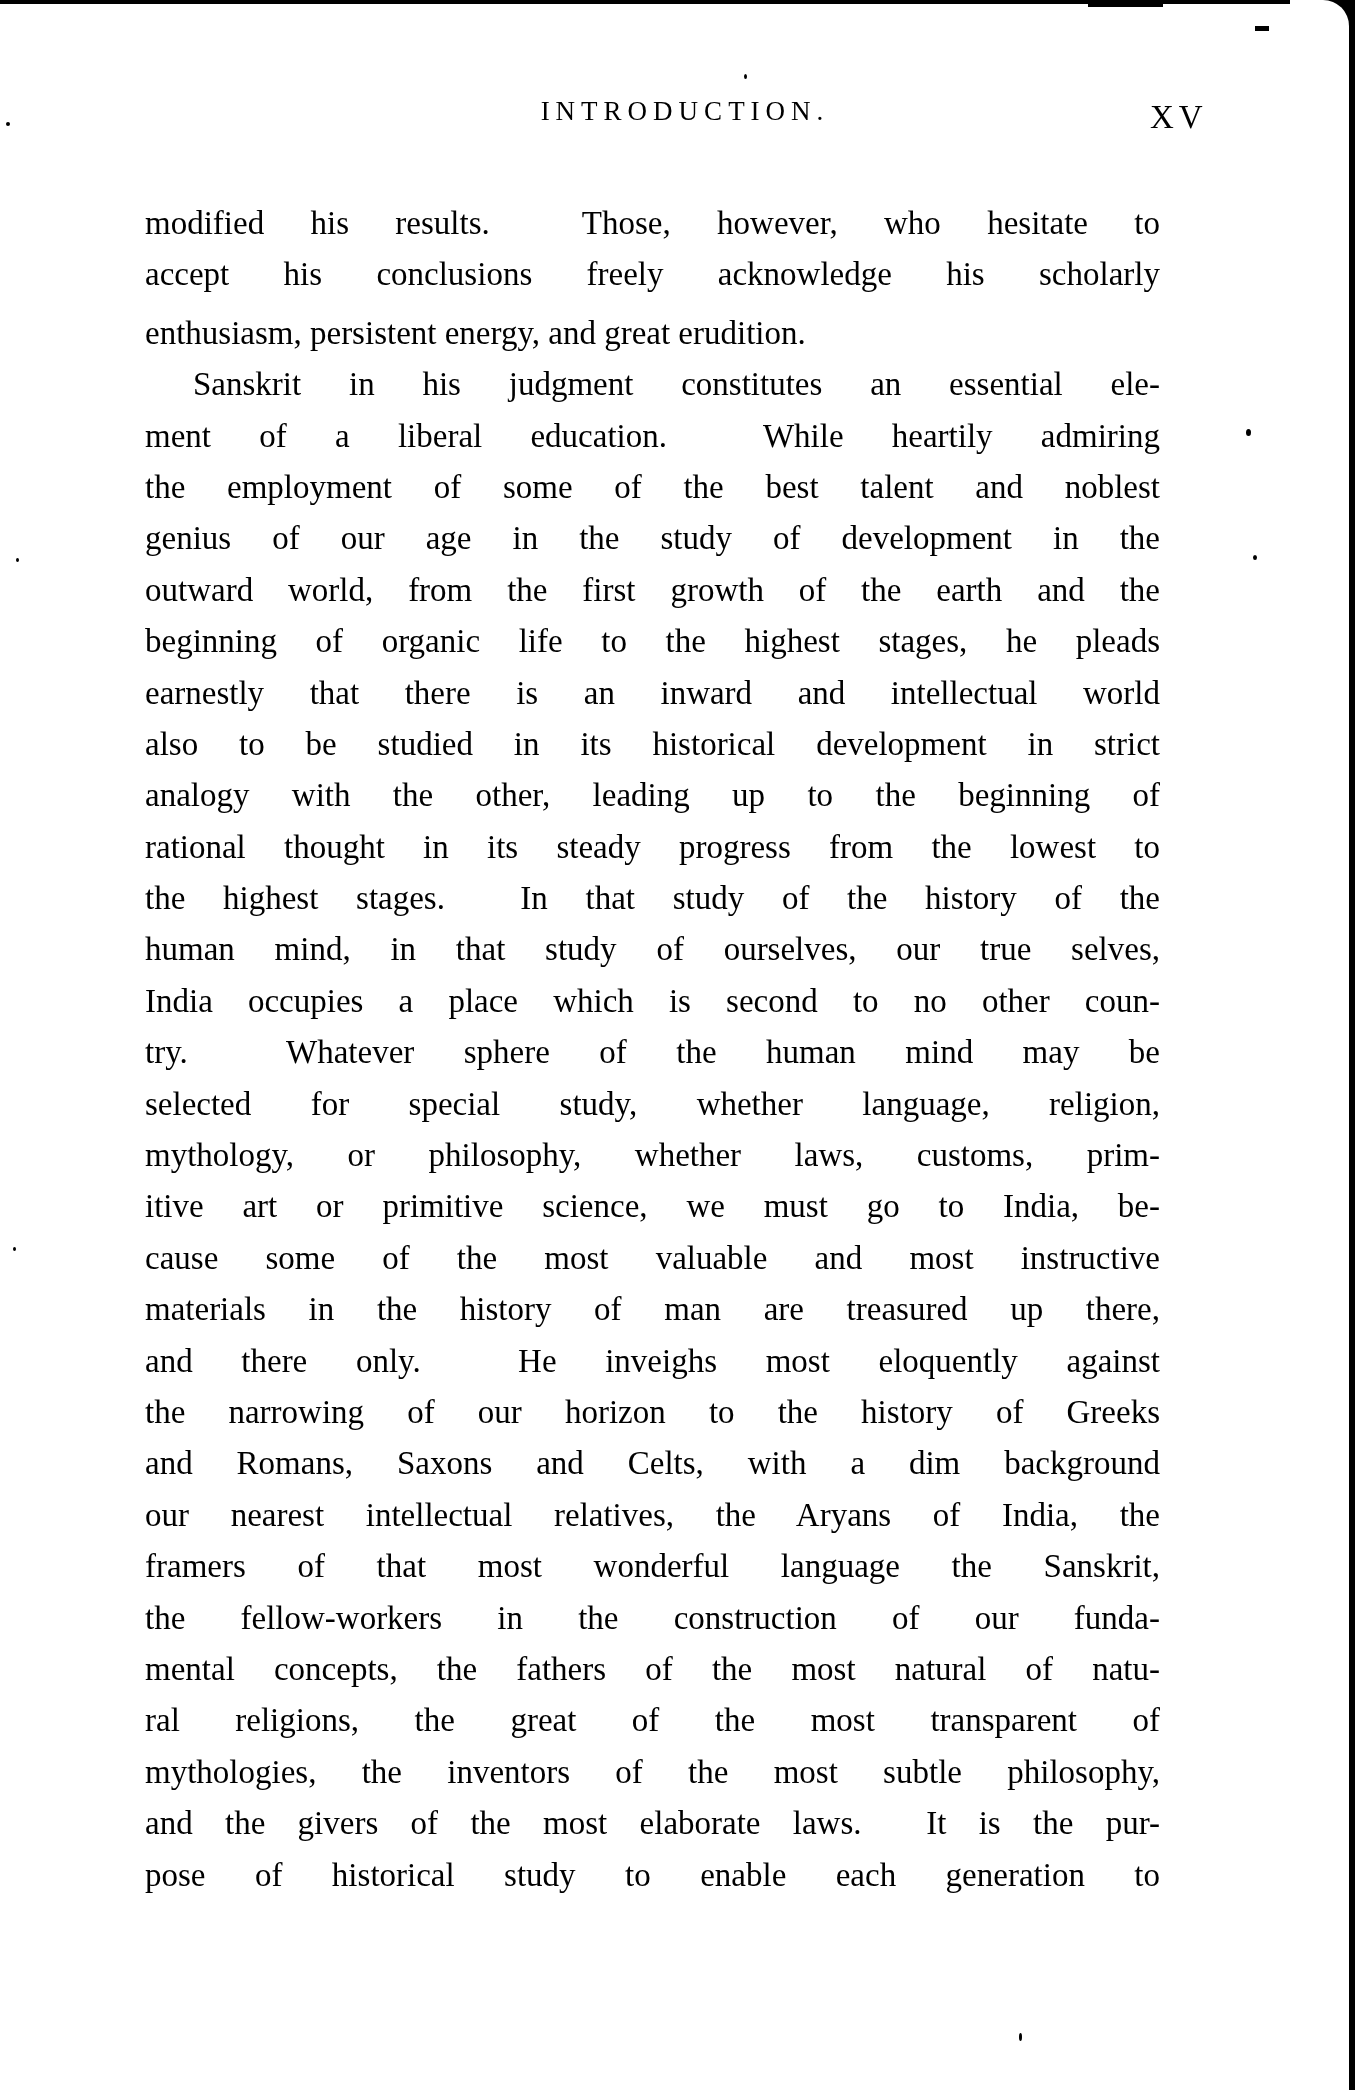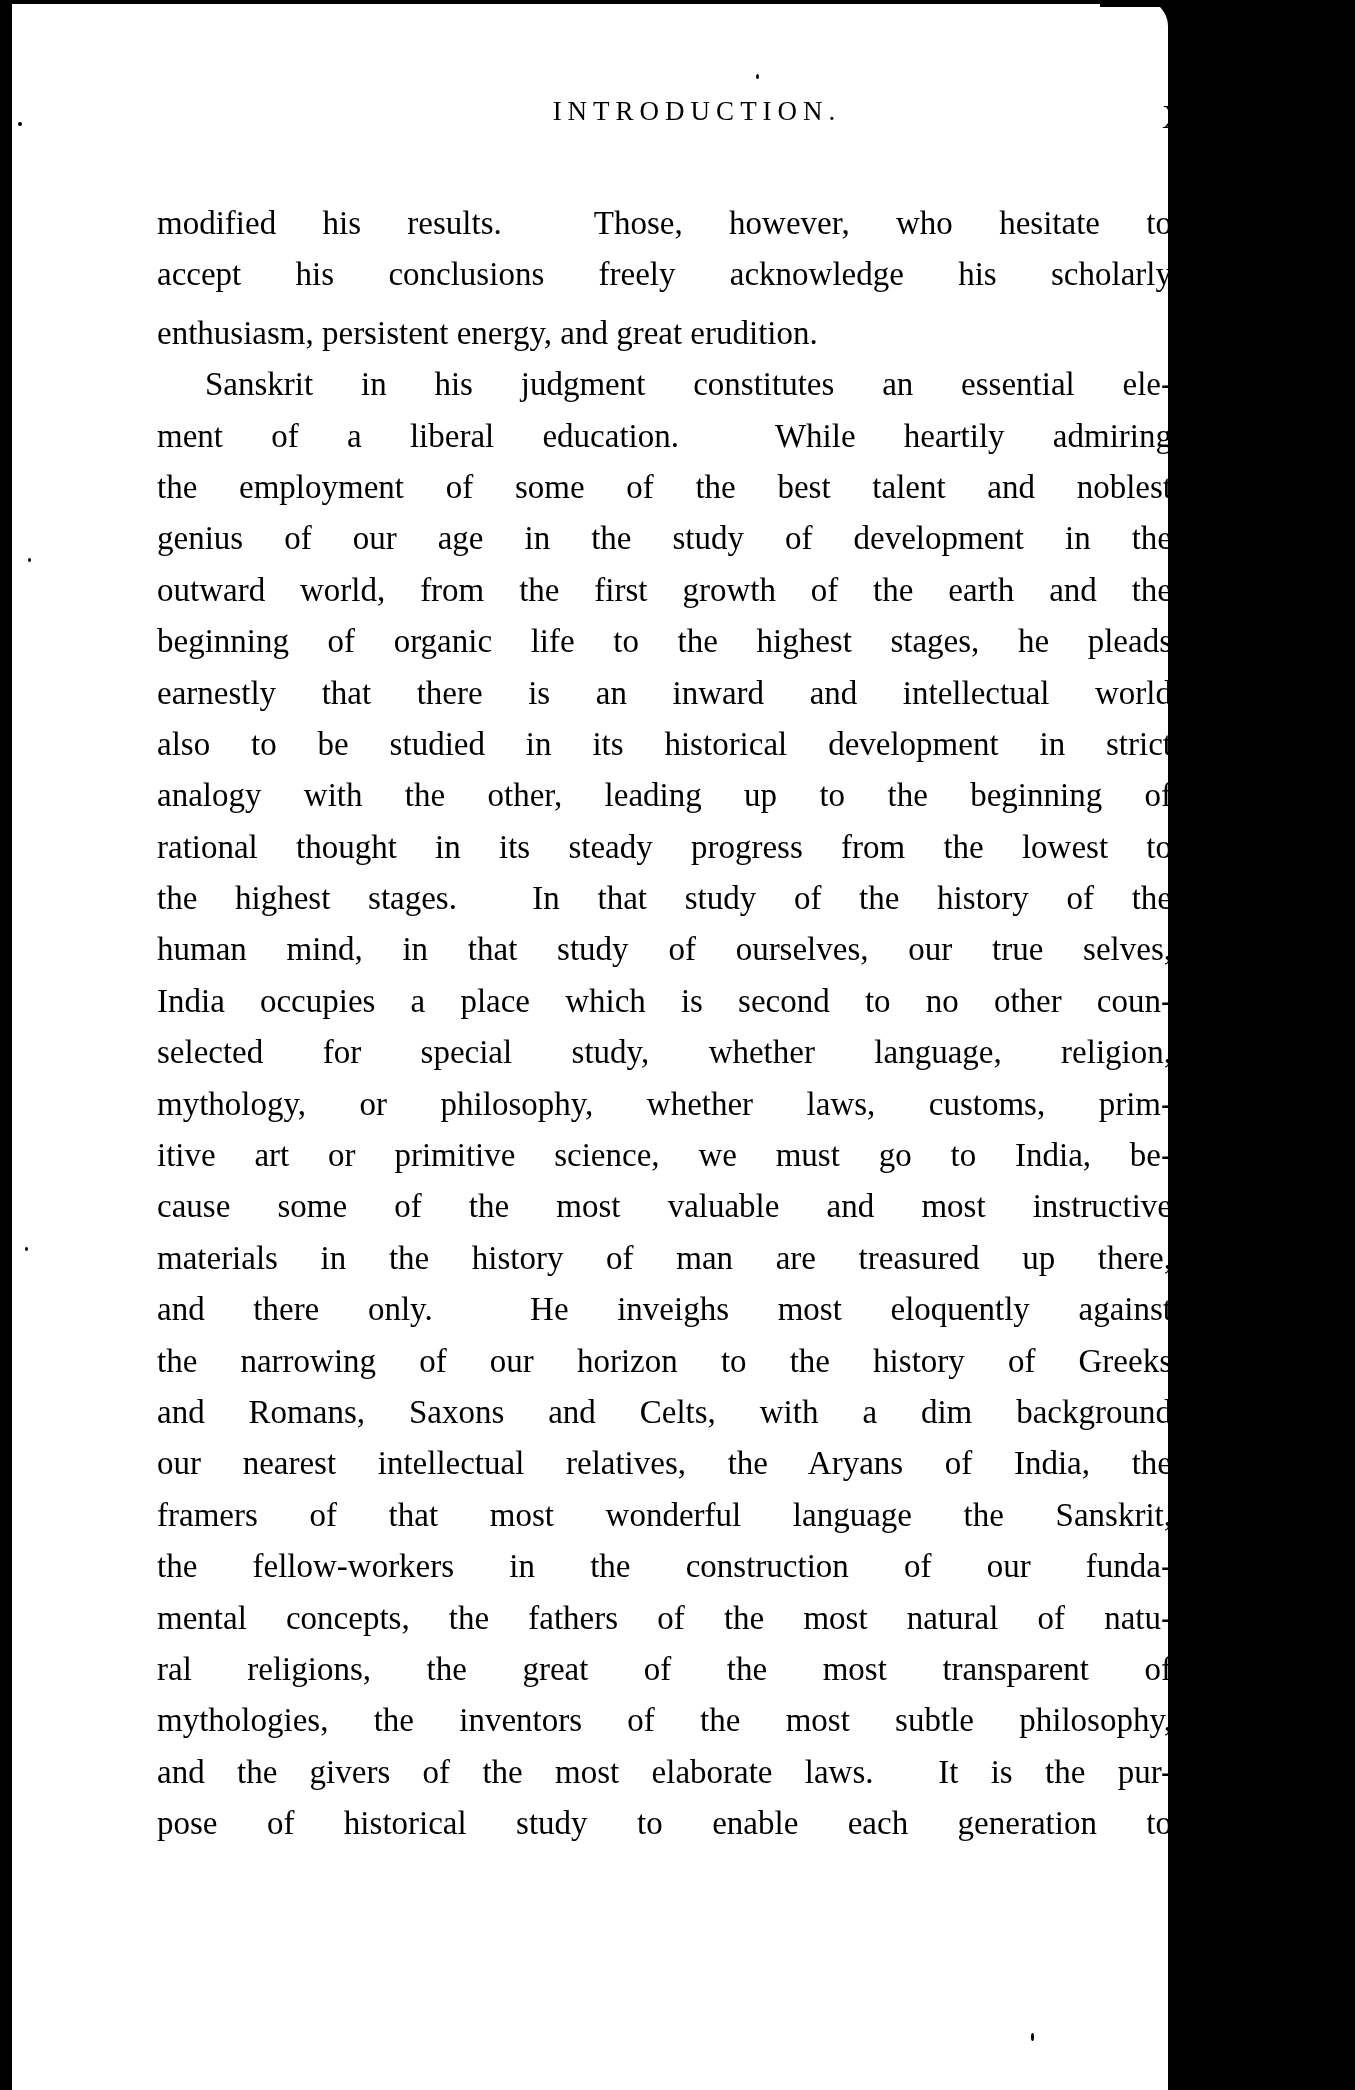--- a/index.html
+++ b/index.html
@@ -18,23 +18,23 @@
   .scan-band {
     position: absolute;
     top: 0;
     right: 0;
     width: 50px;
     height: 2090px;
     background: var(--edge, #000);
   }
   .page {
     position: absolute;
-    left: 12px;
+    left: 0;
     top: 0;
-    width: 1156px;
+    width: 1349px;
     height: 2090px;
     background: var(--paper, #fff);
     border-top-right-radius: 26px;
   }
   .top-edge {
     position: absolute;
     left: 0;
     top: 0;
     width: 1290px;
     height: 4px;
@@ -131,20 +131,21 @@
       <div class="line">genius of our age in the study of development in the</div>
       <div class="line">outward world, from the first growth of the earth and the</div>
       <div class="line">beginning of organic life to the highest stages, he pleads</div>
       <div class="line">earnestly that there is an inward and intellectual world</div>
       <div class="line">also to be studied in its historical development in strict</div>
       <div class="line">analogy with the other, leading up to the beginning of</div>
       <div class="line">rational thought in its steady progress from the lowest to</div>
       <div class="line">the highest stages.  In that study of the history of the</div>
       <div class="line">human mind, in that study of ourselves, our true selves,</div>
       <div class="line">India occupies a place which is second to no other coun-</div>
+      <div class="line">try.  Whatever sphere of the human mind may be</div>
       <div class="line">selected for special study, whether language, religion,</div>
       <div class="line">mythology, or philosophy, whether laws, customs, prim-</div>
       <div class="line">itive art or primitive science, we must go to India, be-</div>
       <div class="line">cause some of the most valuable and most instructive</div>
       <div class="line">materials in the history of man are treasured up there,</div>
       <div class="line">and there only.  He inveighs most eloquently against</div>
       <div class="line">the narrowing of our horizon to the history of Greeks</div>
       <div class="line">and Romans, Saxons and Celts, with a dim background</div>
       <div class="line">our nearest intellectual relatives, the Aryans of India, the</div>
       <div class="line">framers of that most wonderful language the Sanskrit,</div>

